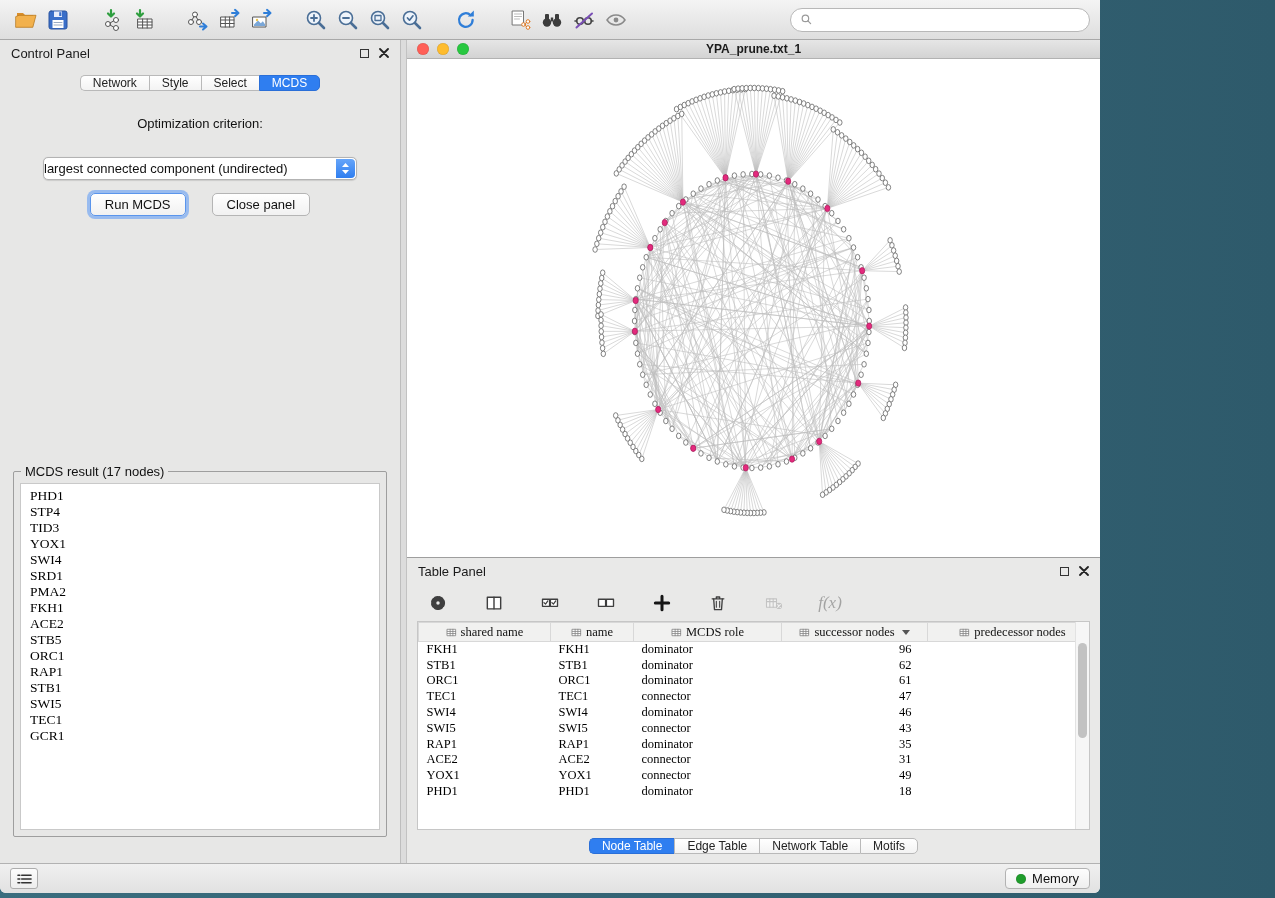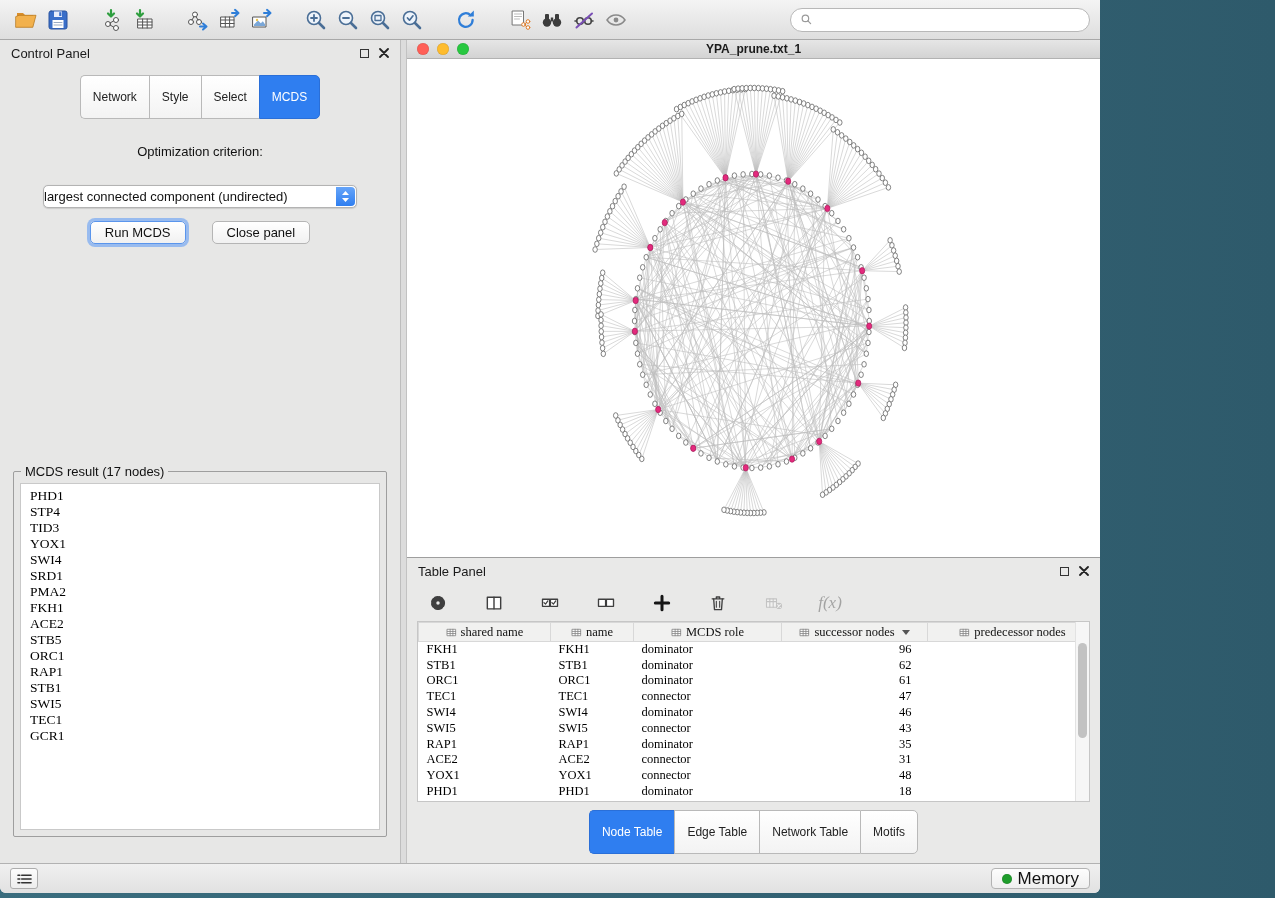--- a/index.html
+++ b/index.html
@@ -24,21 +24,21 @@
 
   
   .panel-titlebar { height:26px; display:flex; align-items:center; padding:0 11px; }
   .panel-title { font-size:13px; color:#1b1b1b; }
   .win-icons { margin-left:auto; display:flex; align-items:center; gap:10px; }
   .float-icon { width:9px; height:9px; border:1.4px solid #333; display:inline-block; }
   .close-x { display:inline-flex; }
 
   
   .seg-bar { display:flex; justify-content:center; padding:9px 0 11px; }
-  .seg-btn { font-family:"Liberation Sans",sans-serif; font-size:12px; padding:14px 12px; background:linear-gradient(#ffffff,#f3f3f3); border:1px solid #b9b9b9; border-right:none; color:#222; cursor:default; }
+  .seg-btn { font-family:"Liberation Sans",sans-serif; font-size:12px; padding:0 12px; background:linear-gradient(#ffffff,#f3f3f3); border:1px solid #b9b9b9; border-right:none; color:#222; cursor:default; }
   .seg-btn:first-child { border-radius:5px 0 0 5px; }
   .seg-btn:last-child { border-radius:0 5px 5px 0; border-right:1px solid #b9b9b9; }
   .seg-btn.active { background:var(--accent,#2f7ef0); border-color:#2a6fd8; color:#fff; }
 
   
   .cp-body { flex:1; display:flex; flex-direction:column; align-items:center; min-height:0; }
   .opt-label { margin-top:14px; font-size:13px; color:#111; }
   .dropdown { margin-top:26px; width:314px; height:23px; background:#fff; border:1px solid #b3b3b3; border-radius:5px; display:flex; align-items:center; font-size:13px; color:#111; position:relative; box-shadow:0 0.5px 1px rgba(0,0,0,.12); }
   .dd-btn { position:absolute; right:1px; top:1px; bottom:1px; width:19px; background:linear-gradient(#66a5f9,var(--accent,#2f7ef0)); border-radius:0 4px 4px 0; display:flex; align-items:center; justify-content:center; }
   .btn-row { margin-top:13px; display:flex; gap:26px; }
@@ -77,21 +77,21 @@
   td { font-family:"Liberation Serif",serif; font-size:12.5px; color:#000; padding:1px 8px; height:15.8px; line-height:13.5px; white-space:nowrap; overflow:hidden; }
   td.right { text-align:right; padding-right:16px; }
   td.filler {}
   .vscroll { position:absolute; right:0; top:0; bottom:0; width:14px; background:#f6f6f6; border-left:1px solid #e2e2e2; }
   .vscroll .thumb { position:absolute; top:21px; left:2px; width:9px; height:95px; background:#c2c2c2; border-radius:5px; }
   .tp-tabs { padding:8px 0 9px; }
 
   
   .statusbar { height:30px; flex:0 0 30px; background:linear-gradient(#f0f0f0,#e1e1e1); border-top:1px solid #b2b2b2; display:flex; align-items:center; padding:0 10px; }
   .sb-btn { width:28px; height:21px; border:1px solid #adadad; border-radius:3px; background:linear-gradient(#fcfcfc,#ededed); display:flex; align-items:center; justify-content:center; }
-  .mem-btn { margin-left:auto; height:21px; border:1px solid #b3b3b3; border-radius:4px; background:linear-gradient(#fdfdfd,#efefef); display:flex; align-items:center; gap:6px; padding:0 10px; font-size:17px; color:#111; }
+  .mem-btn { margin-left:auto; height:21px; border:1px solid #b3b3b3; border-radius:4px; background:linear-gradient(#fdfdfd,#efefef); display:flex; align-items:center; gap:6px; padding:0 10px; font-size:13px; color:#111; }
   .mem-dot { width:10px; height:10px; border-radius:50%; background:var(--mem-green,#1f9d2c); box-shadow:inset 0 0 1px rgba(0,0,0,.4); }
 </style>
 </head>
 <body>
 
 <div class="app">
 
   <div class="toolbar">
     <div id="toolbar-groups" class="tgroups">
         <div class="tgroup">
@@ -1288,21 +1288,21 @@
                   <td class="left">ACE2</td>
                   <td class="left">connector</td>
                   <td class="right">31</td>
                   <td class="right">1</td>
                   <td class="filler"></td>
                 </tr>
                 <tr>
                   <td class="left">YOX1</td>
                   <td class="left">YOX1</td>
                   <td class="left">connector</td>
-                  <td class="right">48</td>
+                  <td class="right">49</td>
                   <td class="right">1</td>
                   <td class="filler"></td>
                 </tr>
                 <tr>
                   <td class="left">PHD1</td>
                   <td class="left">PHD1</td>
                   <td class="left">dominator</td>
                   <td class="right">18</td>
                   <td class="right">0</td>
                   <td class="filler"></td>

